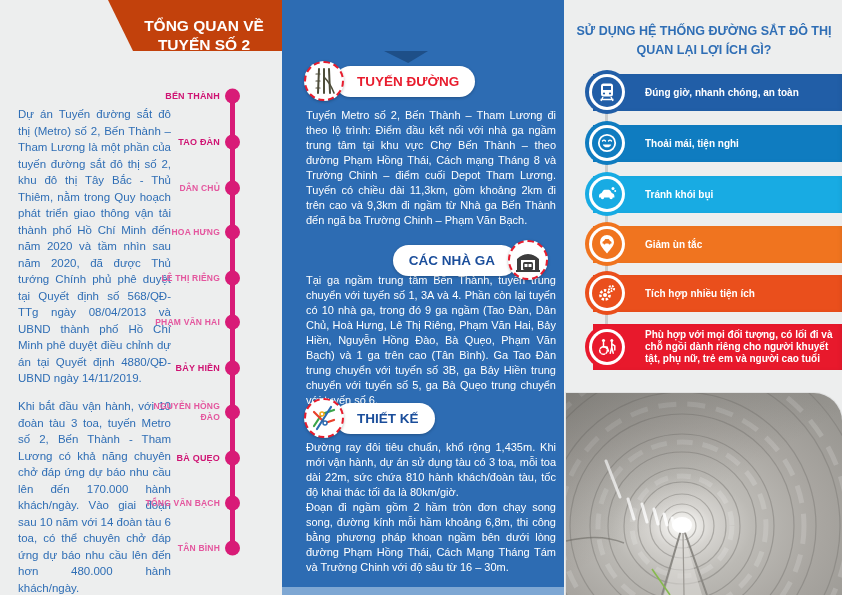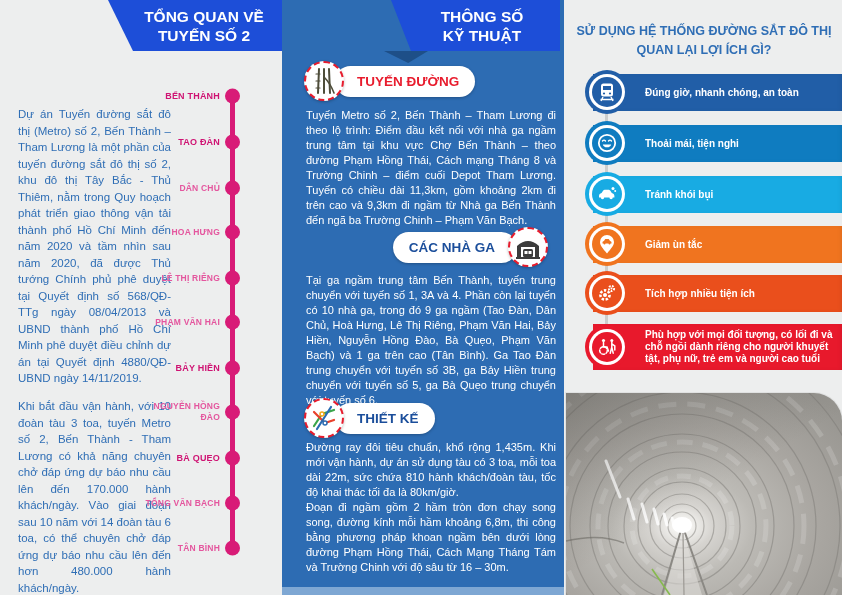--- a/index.html
+++ b/index.html
@@ -6,23 +6,23 @@
   html,body { background:#d8d9d9; }
   body { font-family:"Liberation Sans","DejaVu Sans",sans-serif; }
   #page {
     position:relative; width:842px; height:595px; overflow:hidden;
     background:#edeeee; margin:0 auto;
   }
 
   
   #left-col { position:absolute; left:0; top:0; width:282px; height:595px; }
   .banner {
-    position:absolute; top:0; height:51px; background:#1d4ed8;
+    position:absolute; top:0; height:51px; background:#c2410c;
     color:#fff; font-weight:bold; font-size:15.5px; line-height:19px;
-    text-align:center; padding-top:7px;
+    text-align:center; padding-top:16px;
   }
   #left-banner {
     left:100px; width:182px;
     clip-path:polygon(8px 0, 100% 0, 100% 100%, 33px 100%);
     padding-left:26px;
   }
   .left-par {
     position:absolute; left:18px; width:153px;
     color:#2f6eb5; font-size:11.5px; line-height:16.5px; text-align:justify;
     font-family:"Liberation Sans","DejaVu Sans",sans-serif;
@@ -74,21 +74,21 @@
   }
   .sec-pill {
     background:#fff; height:31px; border-radius:16px;
     display:flex; align-items:center; padding:0 16px;
     font-weight:bold; font-size:13.5px; color:var(--tc,#1b4e9b);
     box-shadow:0 1px 3px rgba(0,0,0,.25); white-space:nowrap;
   }
   .section-head .sec-pill { margin-left:-9px; padding-left:22px; z-index:1; }
   .section-head.rev .sec-pill { margin-left:0; margin-right:-9px; padding-left:16px; padding-right:22px; }
   #sec-head-1 { left:22px;  top:61px; }
-  #sec-head-2 { right:16px; top:227px; }
+  #sec-head-2 { right:16px; top:240px; }
   #sec-head-3 { left:22px;  top:398px; }
   .mid-par {
     position:absolute; left:24px; width:250px;
     color:#ffffff; font-size:11px; line-height:15px; text-align:justify;
   }
   #mid-par-1 { top:108px; }
   #mid-par-2 { top:273px; }
   #mid-par-3 { top:440px; }
   #mid-strip { position:absolute; left:0; bottom:0; width:282px; height:8px; background:#7ea7d3; }
 
@@ -186,24 +186,20 @@
           <span class="dot"></span>
         </div>
       <div class="station" style="top:548px">
           <span class="st-label">TÂN BÌNH</span>
           <span class="dot"></span>
         </div>
     </div>
   </div>
 
   <div id="mid-panel">
-    <div id="mid-banner" class="banner">
-      <div>THÔNG SỐ</div>
-      <div>KỸ THUẬT</div>
-    </div>
     <div id="mid-banner-fold"></div>
 
     <div id="sec-head-1" class="section-head" style="--tc: #e81c2d;">
       <span class="sec-circle">
         <svg width="28" height="28" viewBox="0 0 28 28" fill="none" stroke="#4e4d3a" stroke-width="2" stroke-linecap="round">
           <path d="M9 2 L8 26"></path>
             <path d="M14 2 L14 26"></path>
             <path d="M19 2 L20 26"></path>
           <path d="M14 10 C18 14 21 18 24 26" stroke-width="1.6"></path>
           <path d="M6 7 h4 M6 14 h4 M6 21 h4" stroke-width="1.2"></path>

